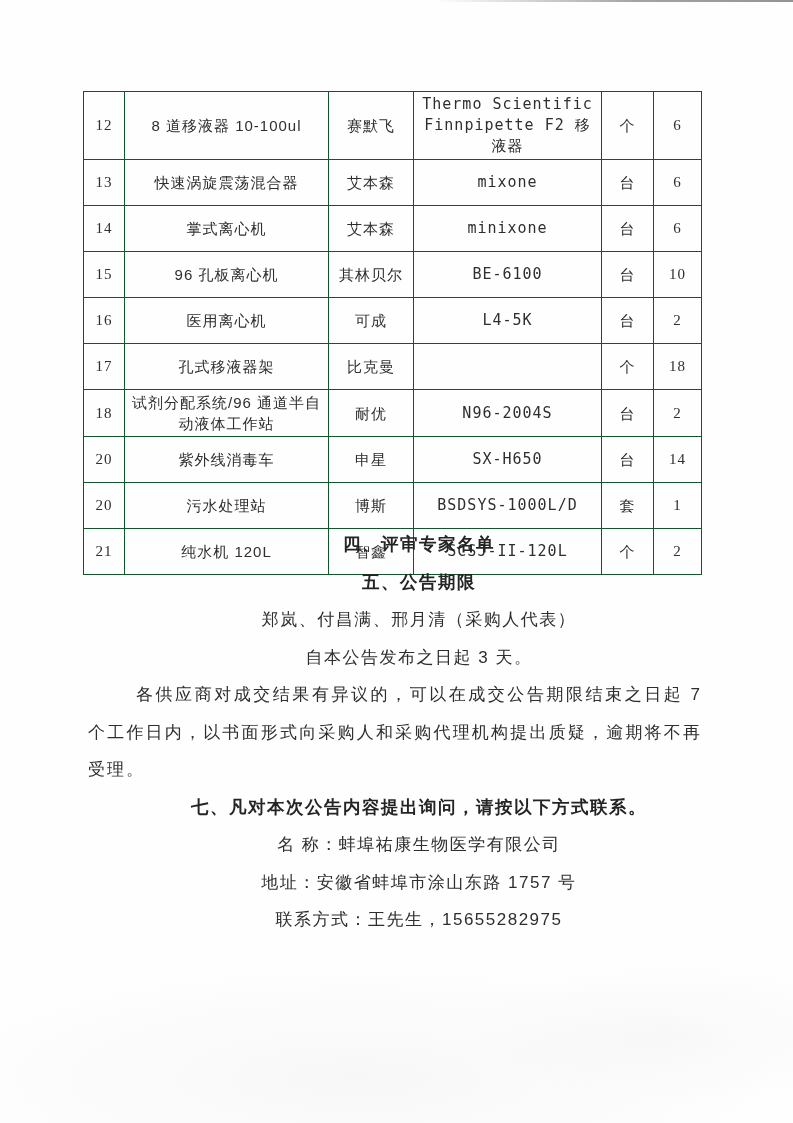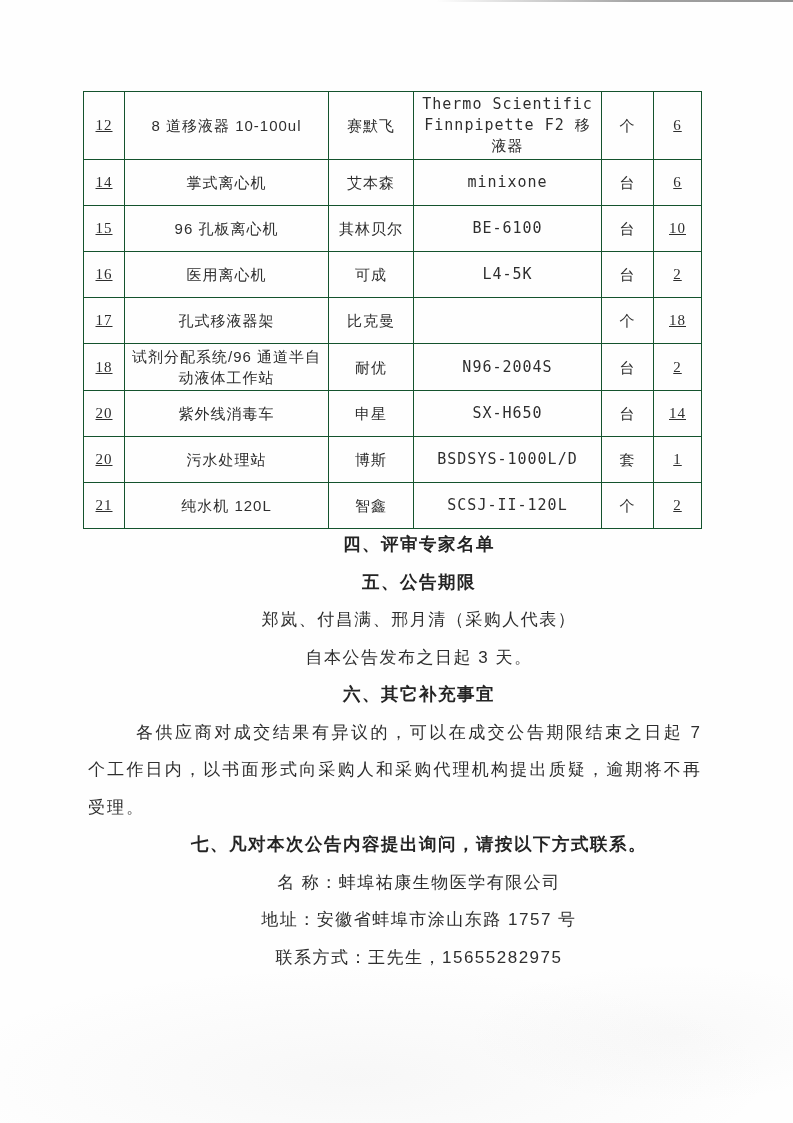--- a/index.html
+++ b/index.html
@@ -46,21 +46,20 @@
     padding: 2px 3px;
     font-size: 15px;
     letter-spacing: 1px;
     line-height: 21px;
     word-break: break-word;
   }
   td.c-no, td.c-qty {
     font-family: "Liberation Serif", "DejaVu Serif", serif;
     font-size: 16px;
     letter-spacing: 0;
-    text-decoration: underline;
   }
   td.c-model {
     font-family: "DejaVu Sans Mono", "Liberation Mono", monospace;
     font-size: 14px;
     letter-spacing: 0;
   }
 
   
   .content {
     position: absolute;
@@ -106,20 +105,28 @@
   <tbody>
   <tr>
     <td class="c-no">12</td>
     <td class="c-name">8 道移液器 10-100ul</td>
     <td class="c-brand">赛默飞</td>
     <td class="c-model">Thermo Scientific Finnpipette F2 移液器</td>
     <td class="c-unit">个</td>
     <td class="c-qty">6</td>
   </tr>
 
+  <tr>
+    <td class="c-no">13</td>
+    <td class="c-name">快速涡旋震荡混合器</td>
+    <td class="c-brand">艾本森</td>
+    <td class="c-model">mixone</td>
+    <td class="c-unit">台</td>
+    <td class="c-qty">6</td>
+  </tr>
 
   <tr>
     <td class="c-no">14</td>
     <td class="c-name">掌式离心机</td>
     <td class="c-brand">艾本森</td>
     <td class="c-model">minixone</td>
     <td class="c-unit">台</td>
     <td class="c-qty">6</td>
   </tr>
 
@@ -186,19 +193,18 @@
     <td class="c-qty">2</td>
   </tr>
 </tbody>
 </table>
 
 <div class="content">
   <div class="line indent heading">四、评审专家名单</div>
   <div class="line indent heading">五、公告期限</div>
   <div class="line indent">郑岚、付昌满、邢月清（采购人代表）</div>
   <div class="line indent">自本公告发布之日起 3 天。</div>
-  <div class="line indent heading">六、其它补充事宜</div>
   <div class="para">各供应商对成交结果有异议的，可以在成交公告期限结束之日起 7 个工作日内，以书面形式向采购人和采购代理机构提出质疑，逾期将不再受理。</div>
   <div class="line indent heading">七、凡对本次公告内容提出询问，请按以下方式联系。</div>
   <div class="line indent">名 称：蚌埠祐康生物医学有限公司</div>
   <div class="line indent">地址：安徽省蚌埠市涂山东路 1757 号</div>
   <div class="line indent">联系方式：王先生，15655282975</div>
 </div>
 
 </body></html>

